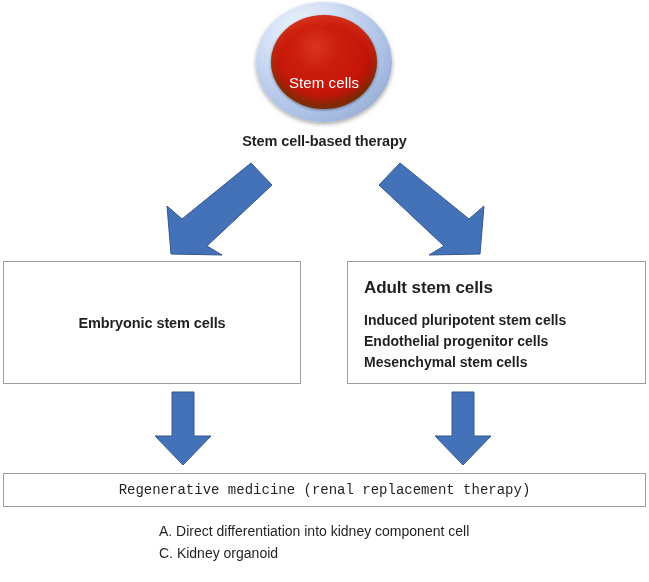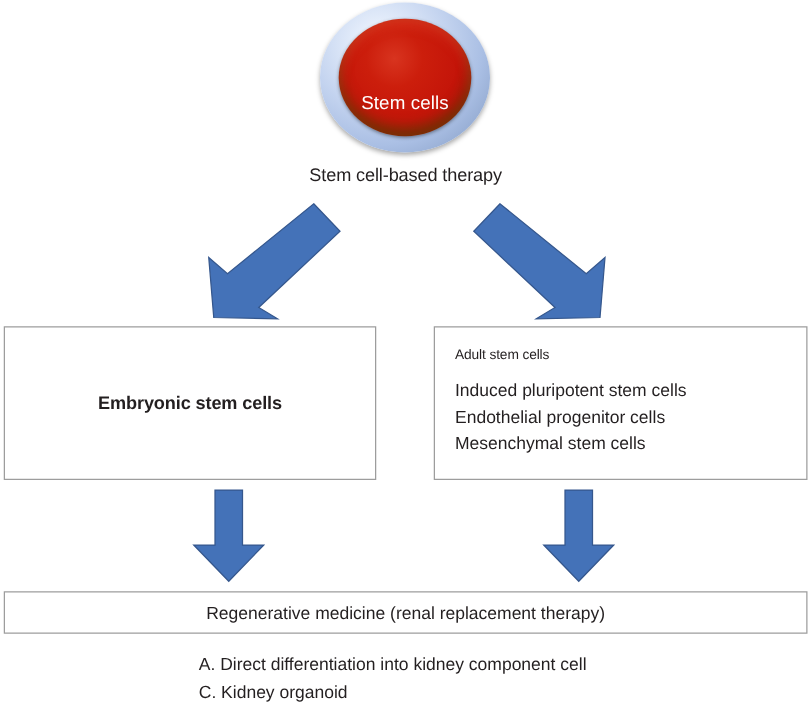--- a/index.html
+++ b/index.html
@@ -76,21 +76,21 @@
   }
 
   
   .headline {
     position: absolute;
     left: 0;
     top: 133px;
     width: 649px;
     text-align: center;
     font-size: 14.5px;
-    font-weight: normal;
+    font-weight: bold;
     color: #231f20;
     letter-spacing: -0.1px;
   }
 
   
   .arrow { position: absolute; }
   .arrow svg { display: block; overflow: visible; }
   .arrow .shape {
     fill: #4472b8;
     stroke: #35578d;
@@ -126,45 +126,47 @@
   }
 
   .box-adult {
     left: 347px;
     top: 261px;
     width: 299px;
     height: 123px;
     padding: 16px 0 0 16px;
   }
   .box-adult .title {
-    font-size: 11px;
-    font-weight: normal;
+    font-size: 17px;
+    font-weight: bold;
     color: #231f20;
     margin-bottom: 12px;
     letter-spacing: -0.1px;
   }
   .box-adult .sub-list {
     list-style: none;
     margin: 0;
     padding: 0;
   }
   .box-adult .sub-list li {
     font-size: 14px;
     line-height: 21px;
     color: #231f20;
+    font-weight: bold;
   }
 
   .box-regen {
     left: 3px;
     top: 473px;
     width: 643px;
     height: 34px;
     display: flex;
     align-items: center;
     justify-content: center;
+    font-family: Liberation Mono, monospace;
   }
   .box-regen .title {
     font-size: 14px;
     color: #231f20;
   }
 
   
   .outcome-list {
     position: absolute;
     left: 155px;

